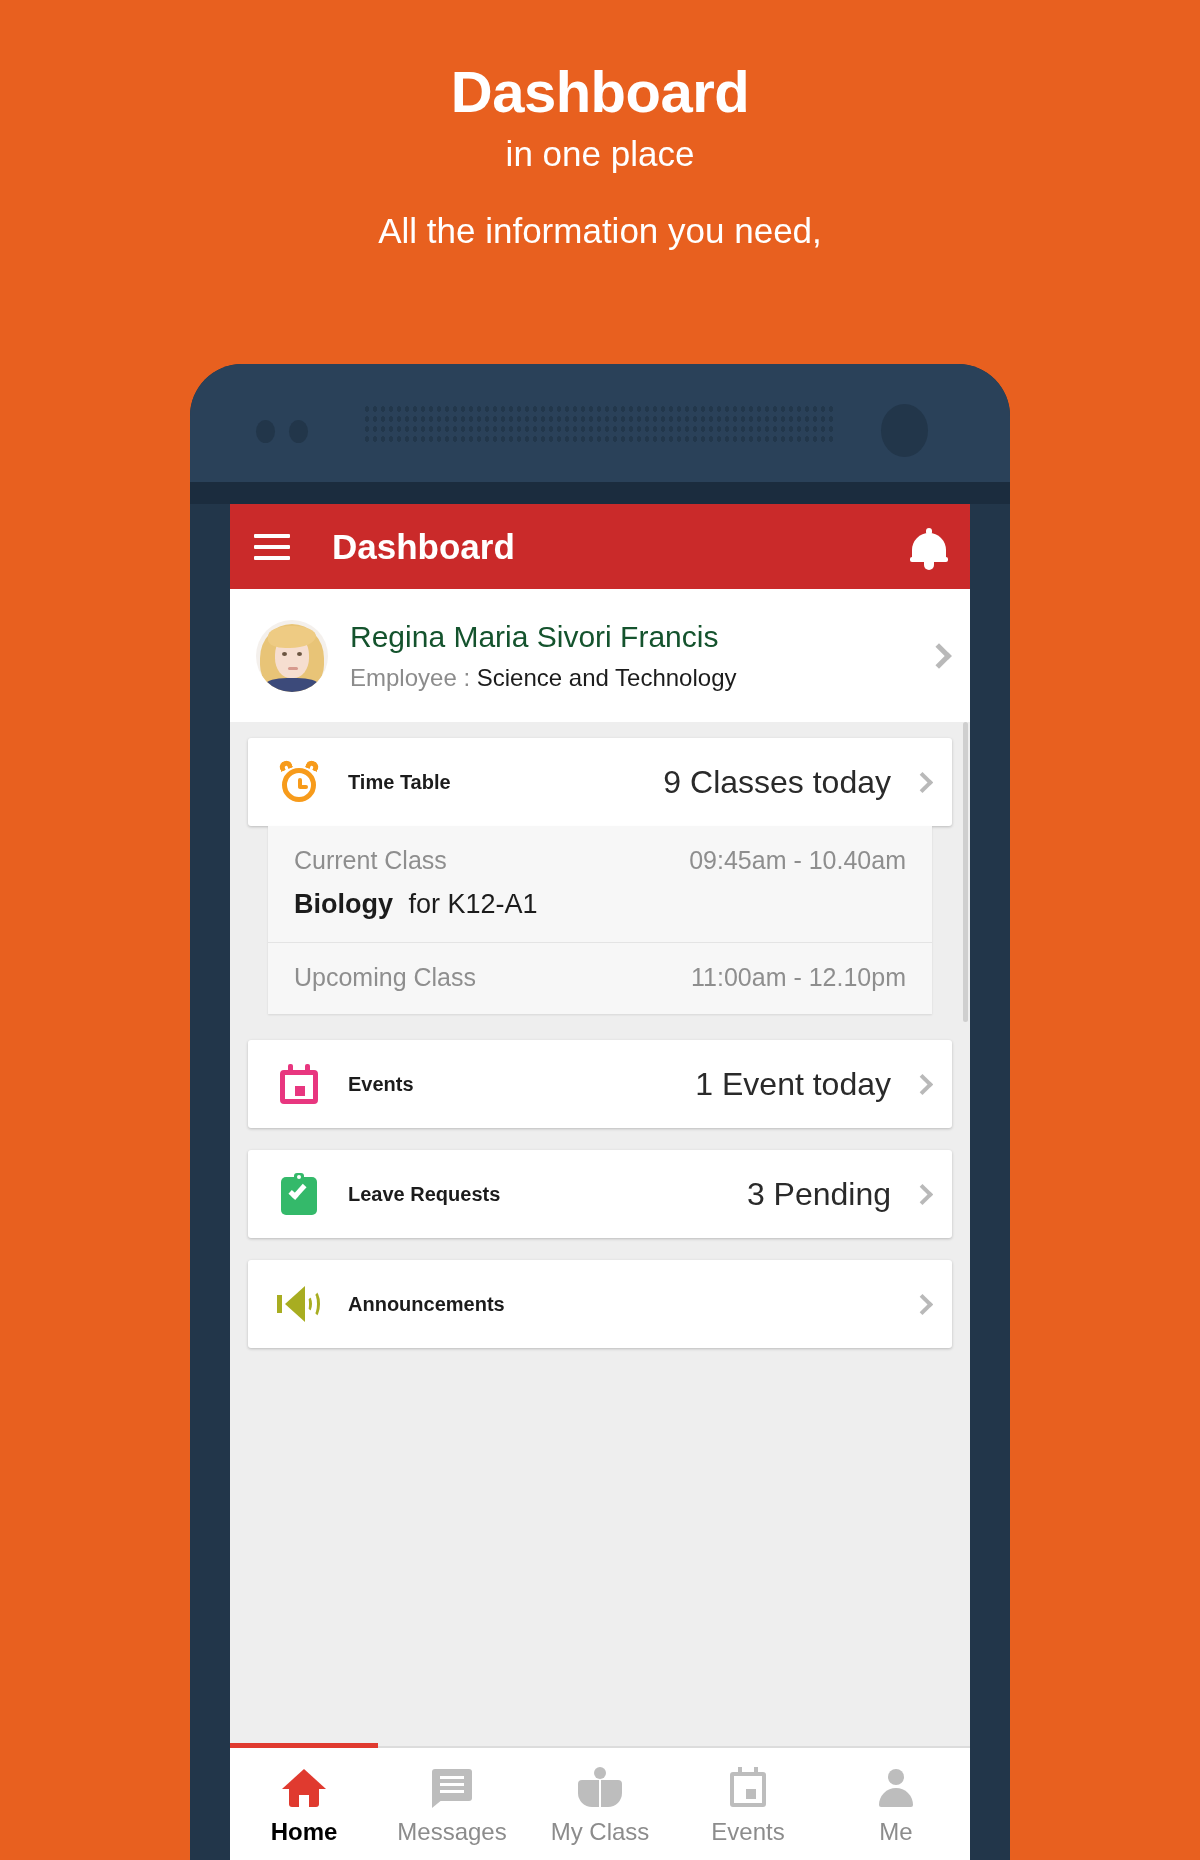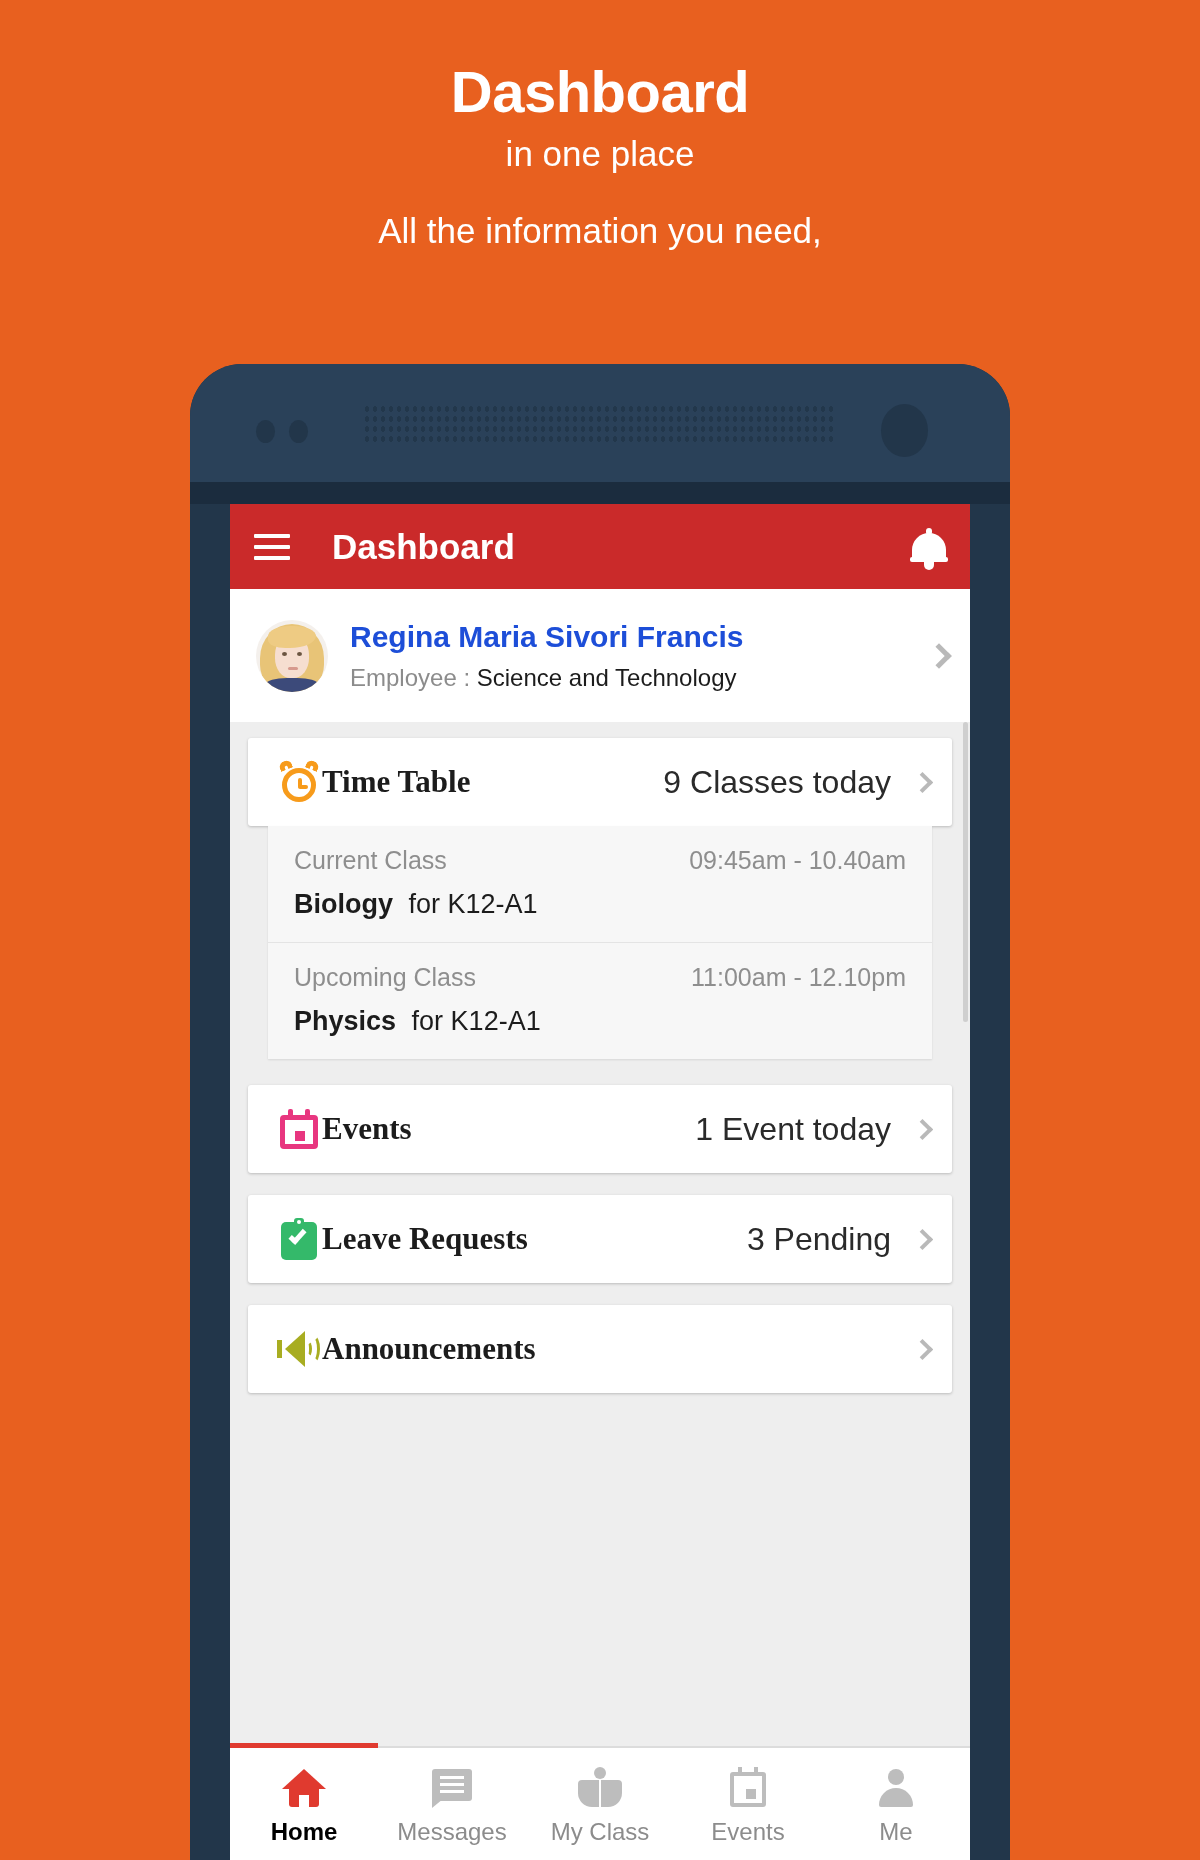--- a/index.html
+++ b/index.html
@@ -247,22 +247,22 @@
   }
   .avatar .shirt {
     position: absolute; left: 10px; bottom: -2px;
     width: 52px; height: 16px;
     background: #3c4a7a;
     border-radius: 40% 40% 0 0;
   }
   .profile-text { flex: 1; margin-left: 22px; }
   .profile-name {
     font-size: 30px;
-    font-weight: bold;
-    color: #1d4ed8;
+    font-weight: normal;
+    color: #14532d;
     line-height: 1.2;
   }
   .profile-role {
     margin-top: 9px;
     font-size: 24px;
     color: #1c1c1c;
   }
   .profile-role .lbl { color: #8c8c8c; }
   .chev {
     width: 18px; height: 18px;
@@ -288,24 +288,24 @@
     background: #fff;
     border-radius: 3px;
     box-shadow: 0 1px 3px rgba(0,0,0,.22);
     display: flex;
     align-items: center;
     padding: 0 22px 0 28px;
     height: 88px;
   }
   .card-icon { width: 46px; flex: 0 0 auto; display:flex; align-items:center; justify-content:center; }
   .card-title {
-    font-size: 31px;
+    font-size: 20px;
     font-weight: bold;
     color: #1c1c1c;
-    font-family: Liberation Serif, serif;
+    margin-left: 26px;
   }
   .card-meta {
     margin-left: auto;
     font-size: 32px;
     color: #2a2a2a;
     margin-right: 24px;
   }
 
   
   .ico-alarm { position: relative; width: 42px; height: 42px; }
@@ -631,24 +631,20 @@
           <div class="class-name">
             <b>Biology</b>
             <span>for K12-A1</span>
           </div>
         </div>
         <div class="class-row">
           <div class="class-head">
             <span>Upcoming Class</span>
             <span>11:00am - 12.10pm</span>
           </div>
-          <div class="class-name">
-            <b>Physics</b>
-            <span>for K12-A1</span>
-          </div>
         </div>
       </div>
 
       <div class="gap"></div>
 
       <div class="card">
         <div class="card-icon">
           <div class="ico-cal">
             <div class="pegL"></div>
               <div class="pegR"></div>

